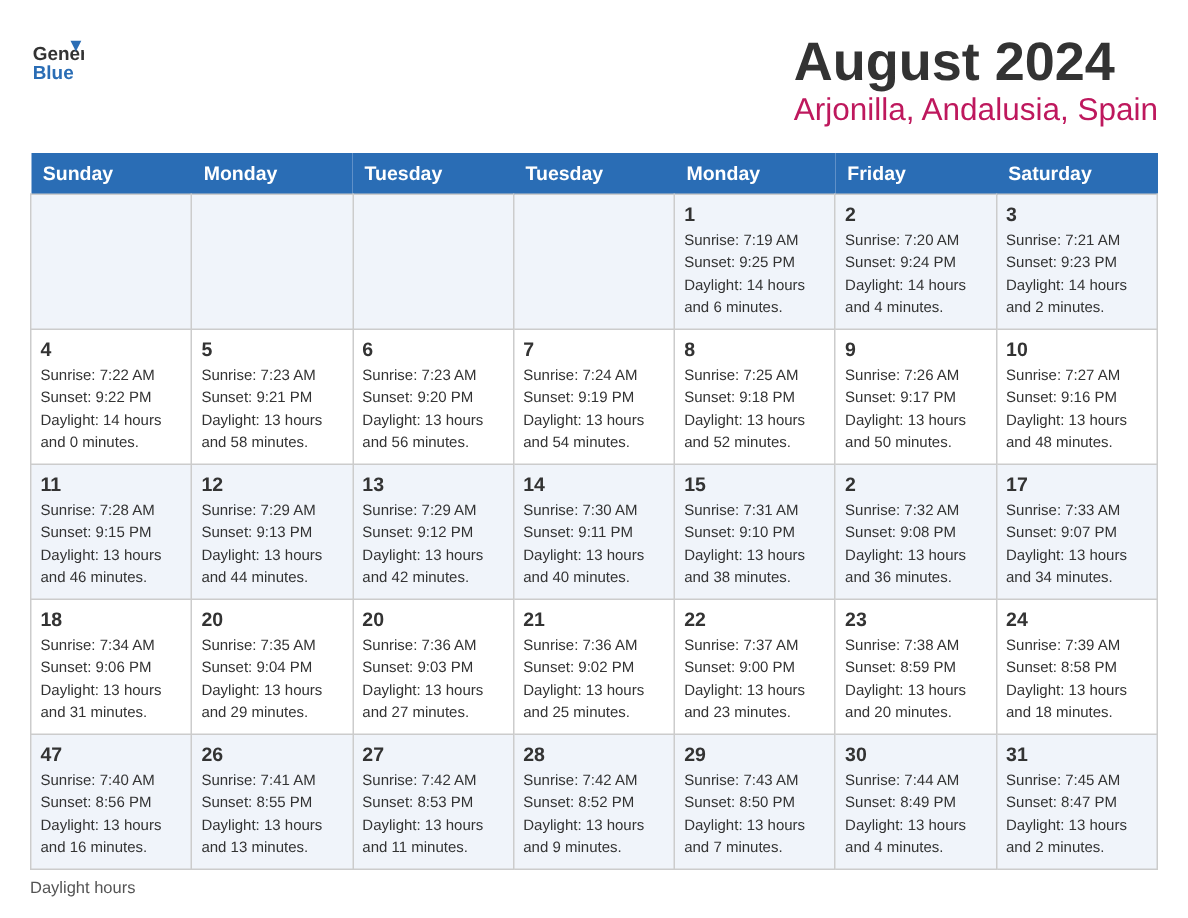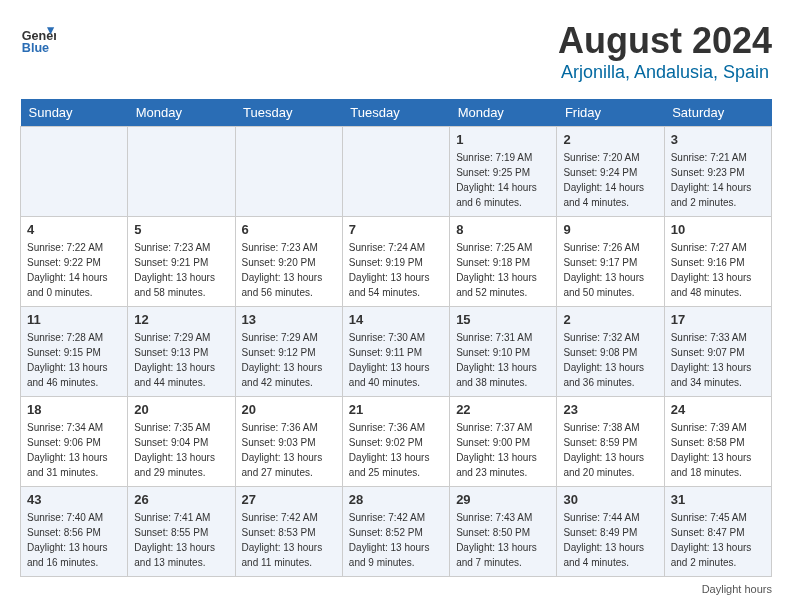--- a/index.html
+++ b/index.html
@@ -19,43 +19,43 @@
     .logo {
       display: flex;
       align-items: center;
       gap: 6px;
     }
     .logo-icon {
       width: 36px;
       height: 36px;
     }
     .title-area {
-      text-align: center;
+      text-align: left;
     }
     .month-year {
       font-size: 36px;
       font-weight: bold;
       color: #333;
     }
     .location {
-      font-size: 18px;
-      color: #0369a1;
+      font-size: 21px;
+      color: #be185d;
     }
     table {
       width: 100%;
       border-collapse: collapse;
       table-layout: fixed;
     }
     thead th {
       background-color: #2a6db5;
       color: #fff;
       text-align: left;
       padding: 6px 8px;
       font-size: 13px;
-      font-weight: normal;
+      font-weight: bold;
     }
     tbody td {
       border: 1px solid #ccc;
       vertical-align: top;
       padding: 5px 6px;
       font-size: 10.5px;
       color: #333;
       height: 90px;
     }
     tbody tr:nth-child(odd) td {
@@ -75,21 +75,20 @@
       line-height: 1.5;
       color: #333;
     }
     .empty-cell {
       background-color: #f0f4fa;
     }
     .footer-note {
       margin-top: 6px;
       font-size: 11px;
       color: #555;
-      text-align: right;
     }
   </style>
 </head>
 <body>
 
 <div class="header-area">
   <div class="logo">
     <svg class="logo-icon" viewBox="0 0 40 40">
       <text x="2" y="22" font-size="14" font-weight="bold" fill="#333">General</text>
       <text x="2" y="36" font-size="14" font-weight="bold" fill="#2a6db5">Blue</text>
@@ -218,21 +217,21 @@
           <span class="day-number">23</span>
           <div class="day-info">Sunrise: 7:38 AM<br>Sunset: 8:59 PM<br>Daylight: 13 hours<br>and 20 minutes.</div>
         </td>
         <td>
           <span class="day-number">24</span>
           <div class="day-info">Sunrise: 7:39 AM<br>Sunset: 8:58 PM<br>Daylight: 13 hours<br>and 18 minutes.</div>
         </td>
       </tr>
       <tr>
         <td>
-          <span class="day-number">43</span>
+          <span class="day-number">47</span>
           <div class="day-info">Sunrise: 7:40 AM<br>Sunset: 8:56 PM<br>Daylight: 13 hours<br>and 16 minutes.</div>
         </td>
         <td>
           <span class="day-number">26</span>
           <div class="day-info">Sunrise: 7:41 AM<br>Sunset: 8:55 PM<br>Daylight: 13 hours<br>and 13 minutes.</div>
         </td>
         <td>
           <span class="day-number">27</span>
           <div class="day-info">Sunrise: 7:42 AM<br>Sunset: 8:53 PM<br>Daylight: 13 hours<br>and 11 minutes.</div>
         </td>

